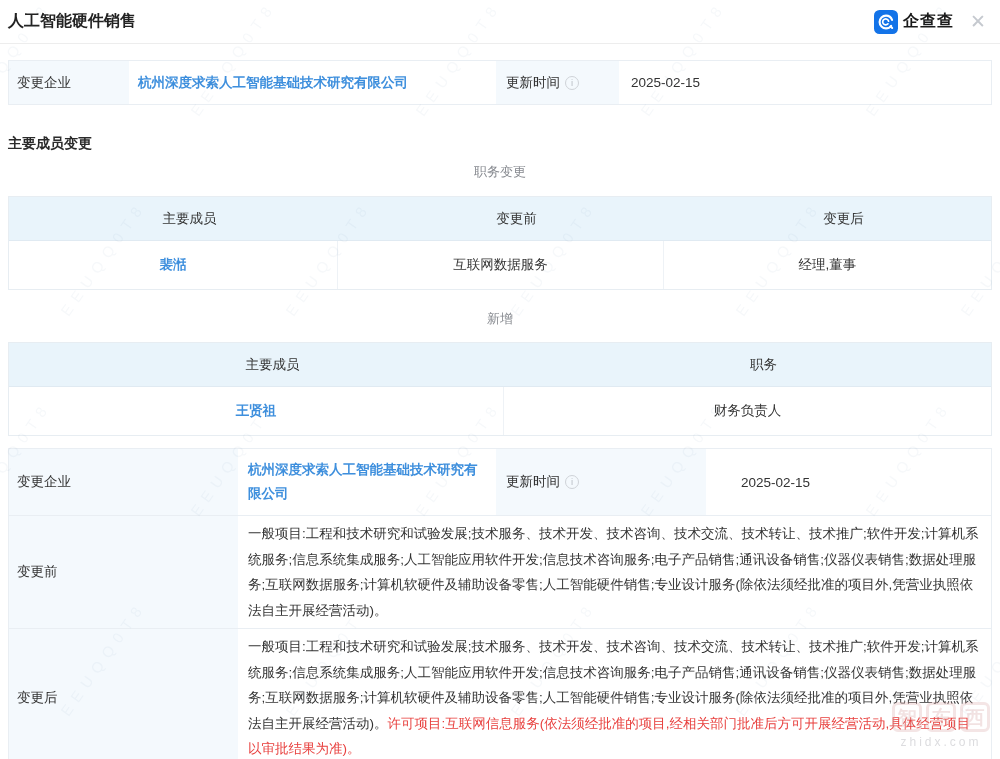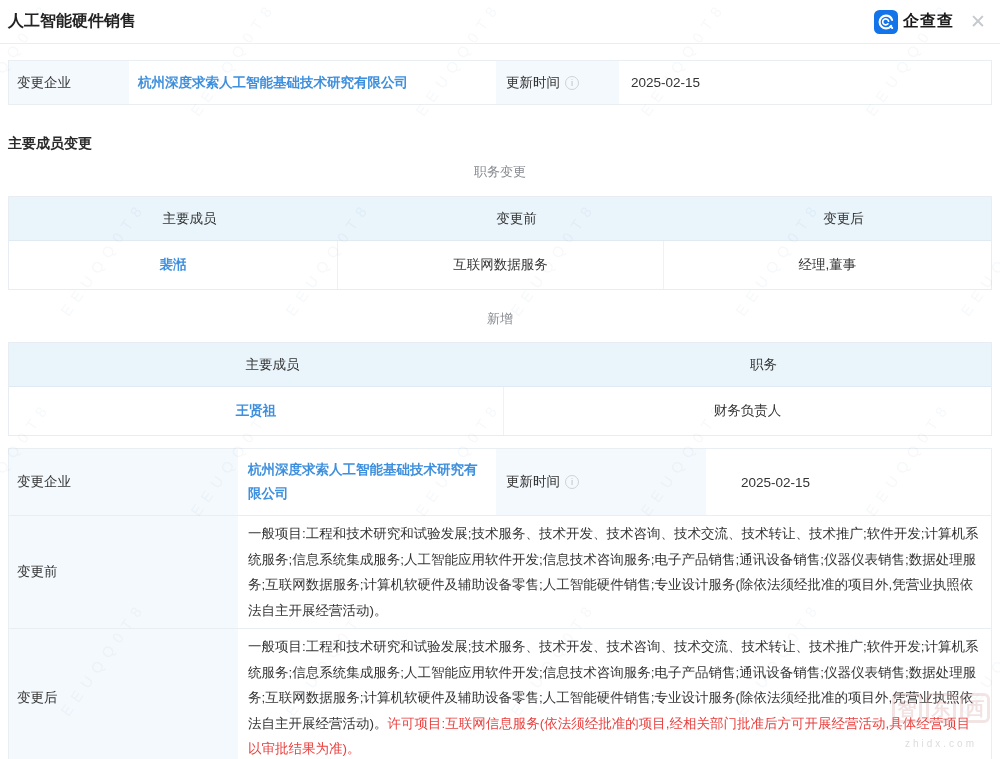--- a/index.html
+++ b/index.html
@@ -56,21 +56,21 @@
   .red { color:#e8403e; }
   
   .wm-diag { position:absolute; inset:0; pointer-events:none; overflow:hidden; z-index:5; }
   .wm-tile { position:absolute; transform:rotate(-55deg); font-size:15px;
     letter-spacing:7px; color:rgba(110,140,170,0.06); white-space:nowrap; }
   .wm-corner { position:absolute; right:10px; bottom:10px; z-index:6;
     pointer-events:none; text-align:center; opacity:.55; }
   .wm-boxes { display:flex; gap:4px; justify-content:center; }
   .wm-box { width:30px; height:30px; border:3px solid rgba(214,160,160,.5);
     border-radius:6px; color:rgba(214,160,160,.55); font-size:19px; line-height:25px; font-weight:700; }
-  .wm-domain { margin-top:15px; font-size:10px; letter-spacing:3px; color:rgba(180,180,186,.85); }
+  .wm-domain { margin-top:3px; font-size:12px; letter-spacing:3px; color:rgba(180,180,186,.85); }
 </style>
 </head>
 <body>
 
 <div class="hdr">
   <div class="title">人工智能硬件销售</div>
   <div class="brand">
     <span class="logo">
       <svg viewBox="0 0 24 24" width="24" height="24">
         <rect x="0" y="0" width="24" height="24" rx="5.5" fill="#1373e8"></rect>

